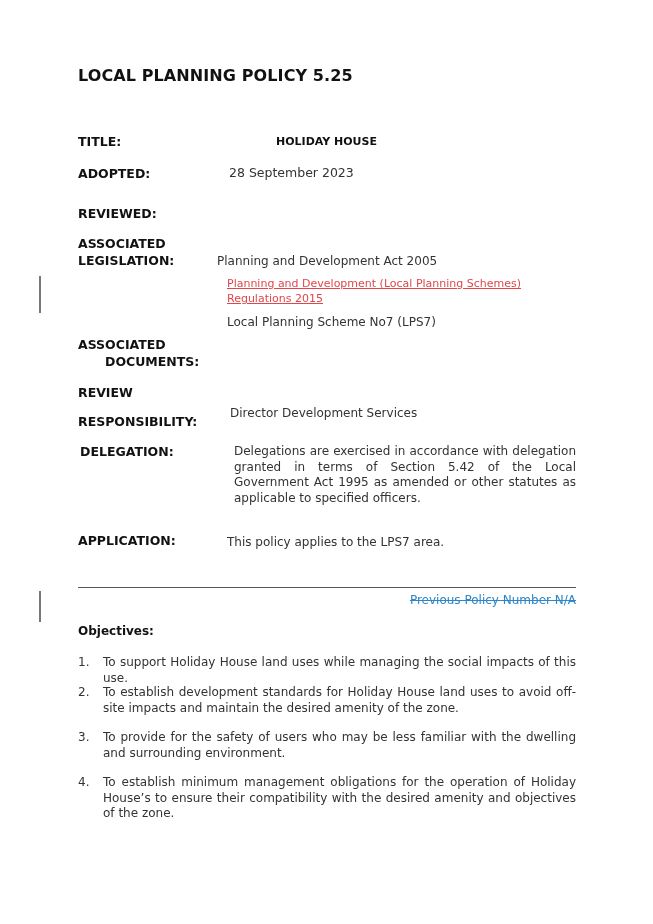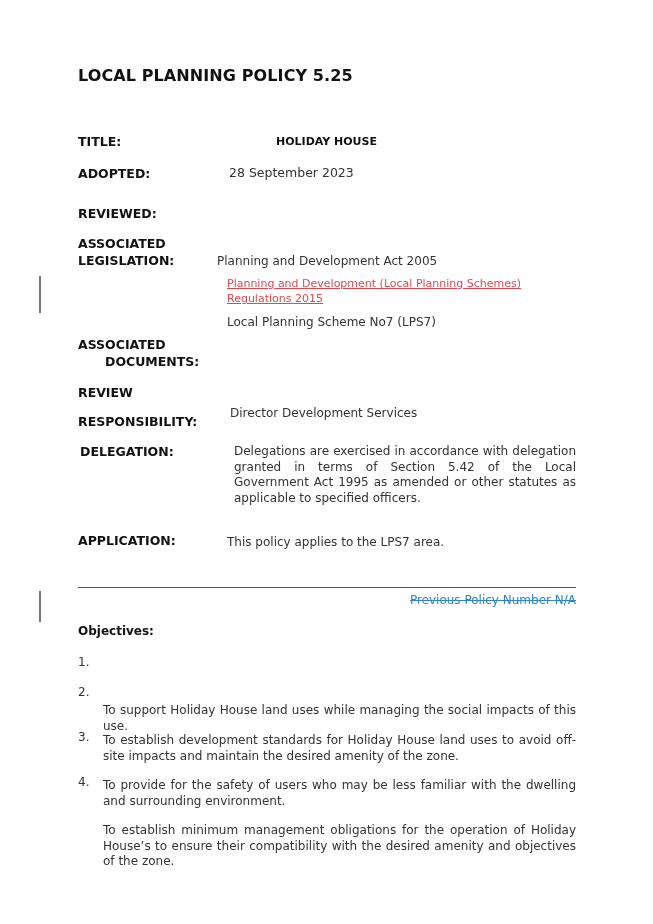--- a/index.html
+++ b/index.html
@@ -10,21 +10,21 @@
   .lbl { font-size: 12.5px; font-weight: bold; color: #111; line-height: 17px; }
   .val { font-size: 12px; color: #333; line-height: 16px; }
   .val-bold { font-size: 11px; font-weight: bold; color: #111; margin-left: 47px; }
   .link { color: #e0474c; text-decoration: underline; text-decoration-color: #e0474c; font-size: 11px; line-height: 16px; }
   .para { position: absolute; font-size: 12px; color: #333; line-height: 15.5px; text-align: justify; white-space: normal; }
   .rule { position: absolute; left: 78px; top: 587px; width: 498px; height: 1px; background: #555; }
   .change-bar { position: absolute; left: 39px; width: 2px; background: #777; }
   .prev { right: 77px; top: 593px; font-size: 12px; color: #2e86c9; text-decoration: line-through; }
   .obj-title { left: 78px; top: 624px; font-size: 12px; font-weight: bold; color: #111; }
   .num { position: absolute; left: 78px; font-size: 12px; color: #333; }
-  .item { position: absolute; left: 103px; width: 473px; font-size: 12px; color: #333; line-height: 15.5px; text-align: justify; margin-top: 48px; }
+  .item { position: absolute; left: 103px; width: 473px; font-size: 12px; color: #333; line-height: 15.5px; text-align: justify; }
 </style>
 </head>
 <body>
 
 <div class="abs h1">LOCAL PLANNING POLICY 5.25</div>
 
 <div class="abs lbl" style="left:78px; top:133px;">TITLE:</div>
 <div class="abs val-bold" style="left:229px; top:135px;">HOLIDAY HOUSE</div>
 
 <div class="abs lbl" style="left:78px; top:165px;">ADOPTED:</div>

